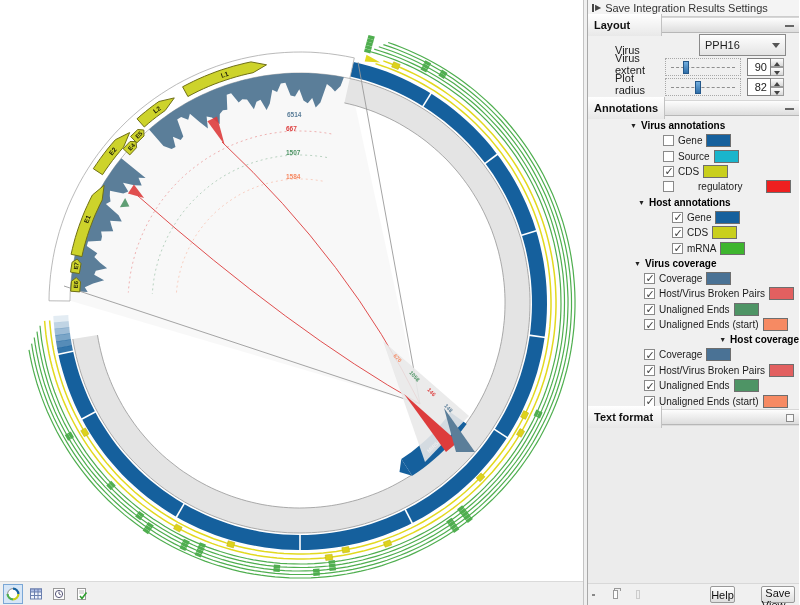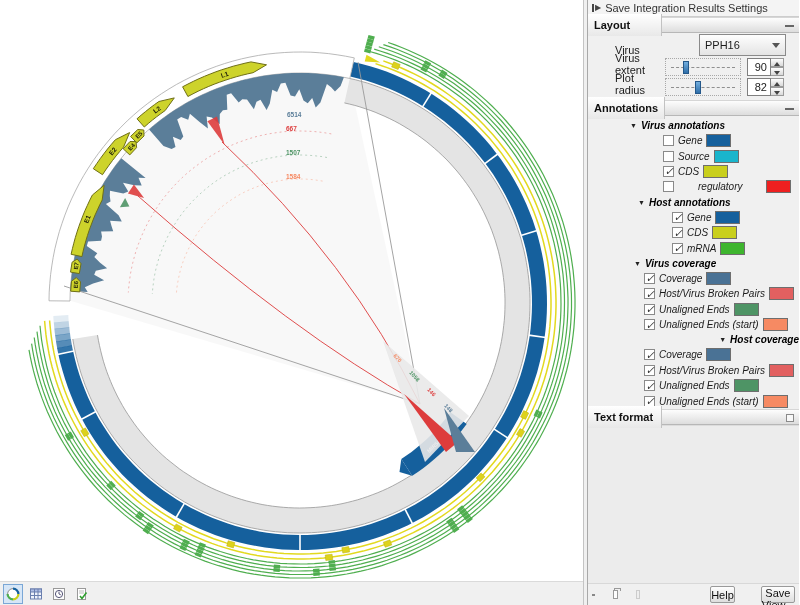--- a/index.html
+++ b/index.html
@@ -29,21 +29,21 @@
   .slider { position:relative; width:76px; height:18px; border:1px dotted #a8a8a8; flex:none; }
   .slider .groove { position:absolute; left:5px; right:5px; top:8px; border-top:1px dashed #8f8f8f; }
   .slider .handle { position:absolute; top:2px; width:6px; height:13px; background:linear-gradient(#72aede,#2e6ea9); border:1px solid #24588a; }
   .spin { display:flex; margin-left:6px; }
   .spin .val { width:24px; height:18px; border:1px solid #7f7f7f; background:#fff; text-align:right; padding:2px 3px 0 0; }
   .spin .arrows { display:flex; flex-direction:column; width:13px; height:18px; }
   .spin .ar { flex:1; border:1px solid #9a9a9a; border-left:none; background:linear-gradient(#fdfdfd,#d9d9d9); position:relative; }
   .spin .ar::after { content:""; position:absolute; left:3px; }
   .spin .ar.up::after { top:2.5px; border-left:3px solid transparent; border-right:3px solid transparent; border-bottom:4px solid #444; }
   .spin .ar.dn::after { top:2.5px; border-left:3px solid transparent; border-right:3px solid transparent; border-top:4px solid #444; }
-  .tree { padding-top:2px; flex:none; font-size:10px;font-style:italic; }
+  .tree { padding-top:2px; flex:none; font-size:10px; }
   .tgroup-h { height:15px; display:flex; align-items:center; gap:4px; font-weight:bold; color:#000; }
   .tgroup-h .tri { font-size:7px; color:#222; }
   .titem { height:15.4px; display:flex; align-items:center; }
   .cb { width:11px; height:11px; border:1px solid #8a8a8a; background:#fff; flex:none; position:relative; }
   .cb.on::after { content:"\2713"; position:absolute; left:0.5px; top:-1.5px; font-size:11px; color:#3c3c3c; }
   .titem .tl { margin:0 4px 0 4px; white-space:nowrap; }
   .swatch { width:25px; height:13px; border:1px solid #6e6e6e; flex:none; }
   .filler { flex:1; background:#ececec; border-top:1px solid #dcdcdc; }
   .panel-footer { height:22px; background:#f0f0f0; border-top:1px solid #d8d8d8; display:flex; align-items:center; padding:0 4px; gap:18px; }
   .pf-minus { width:9px; height:2px; background:#888; }

